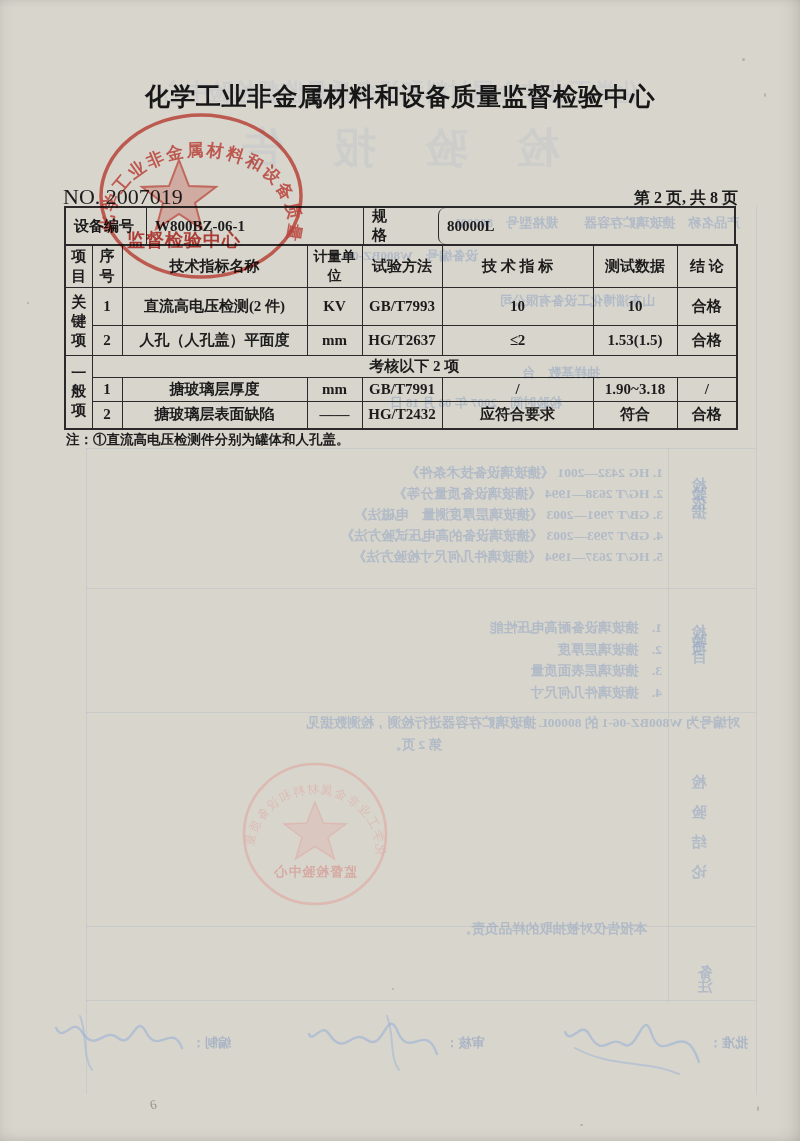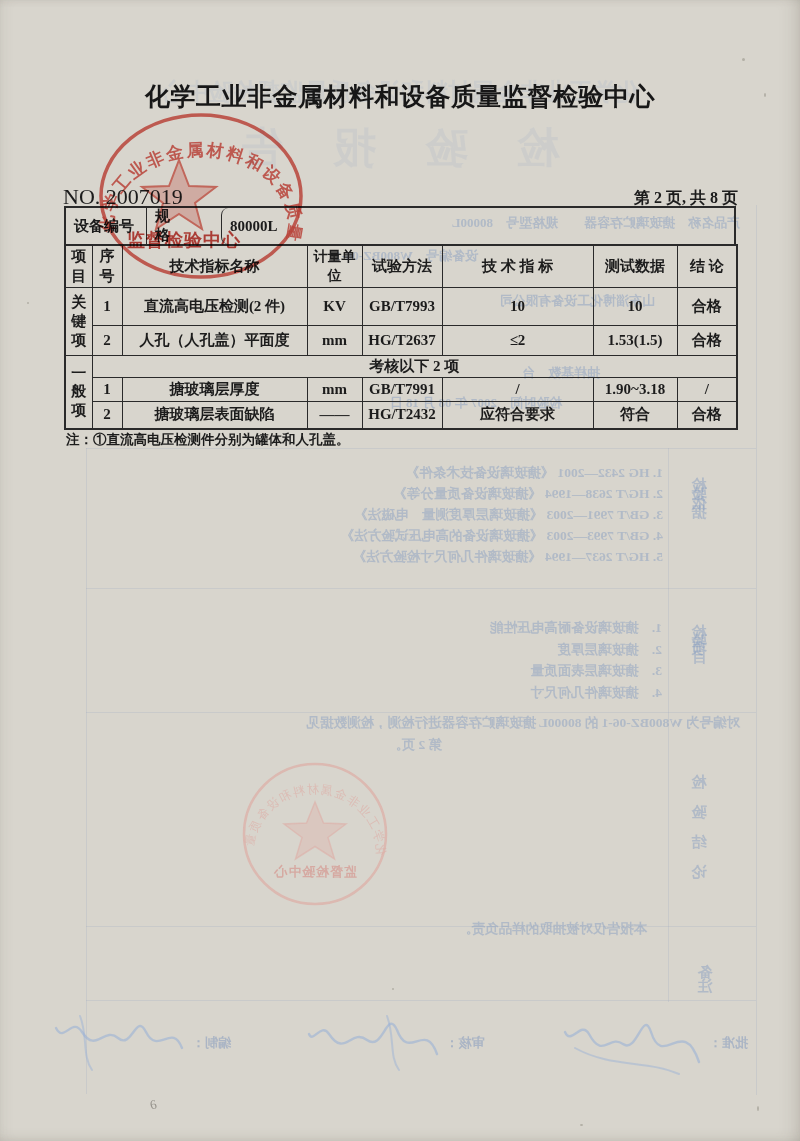--- a/index.html
+++ b/index.html
@@ -139,20 +139,21 @@
     </div>
   </div>
 
   <div class="abs org-title">化学工业非金属材料和设备质量监督检验中心</div>
   <div class="abs report-no">NO. 2007019</div>
   <div class="abs page-info">第 2 页, 共 8 页</div>
 
   <div class="abs tablewrap">
     <div class="info-row">
       <div class="cell c-devlabel">设备编号</div>
+      <div class="cell c-devval">W800BZ-06-1</div>
       <div class="cell c-speclabel">规　　格</div>
       <div class="cell c-specval">80000L</div>
     </div>
     <table class="main">
       <colgroup>
         <col style="width:27px">
           <col style="width:30px">
           <col style="width:185px">
           <col style="width:55px">
         <col style="width:80px">

